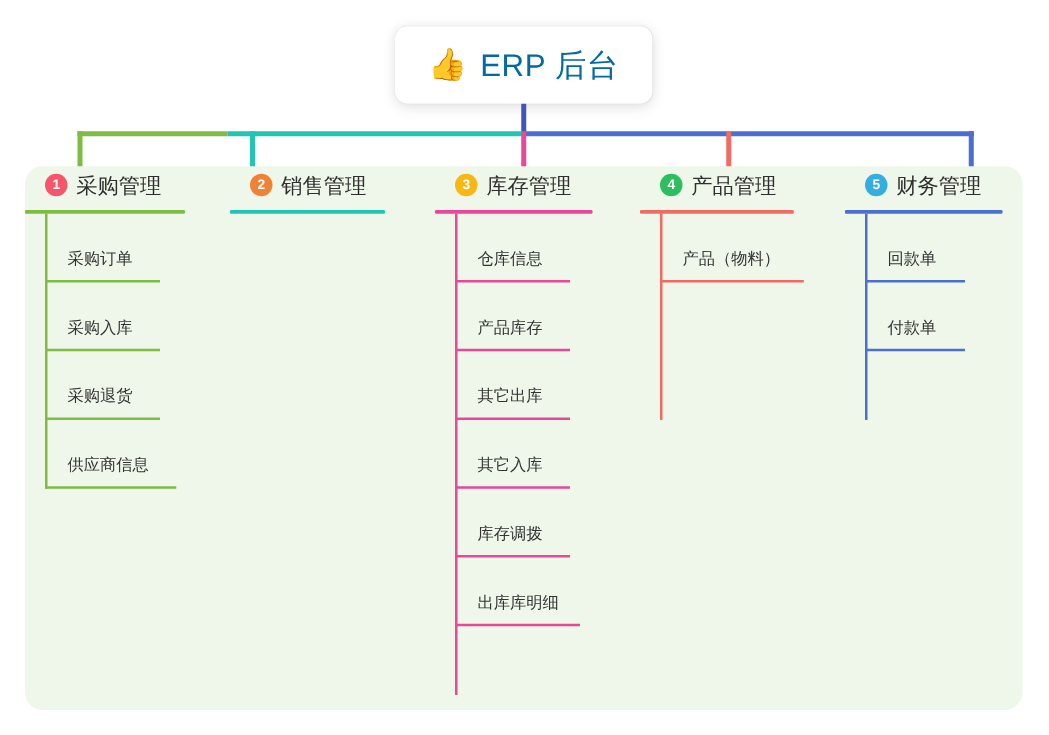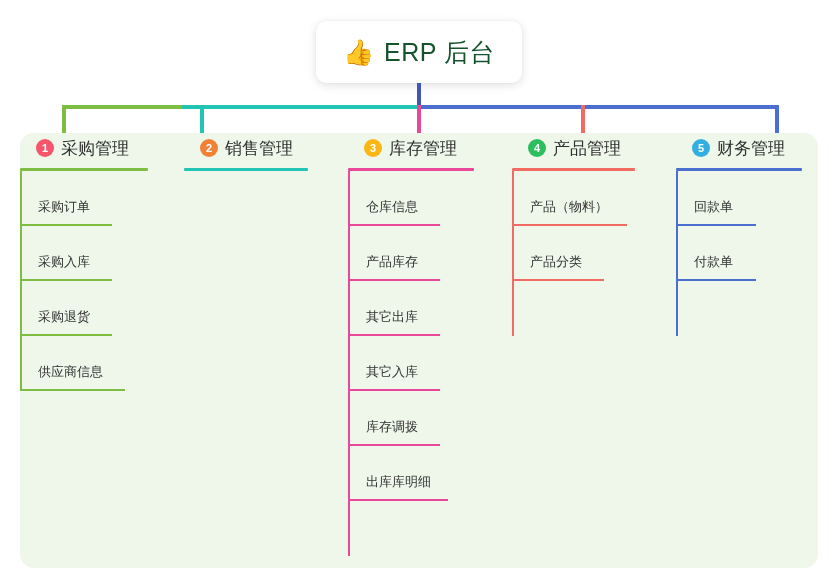--- a/index.html
+++ b/index.html
@@ -32,21 +32,21 @@
     gap: 10px;
     box-sizing: border-box;
   }
   #root-card .thumb {
     font-size: 25px;
     line-height: 1;
     display: inline-block;
   }
   #root-card .root-title {
     font-size: 25px;
-    color: #14532d;
+    color: #0369a1;
     letter-spacing: 0.5px;
     white-space: nowrap;
     text-align: right;
   }
 
   
   #trunk {
     position: absolute;
     left: 417px;
     top: 83px;
@@ -105,20 +105,21 @@
     color: #2f2f2f;
     white-space: nowrap;
   }
   .col-rule {
     height: 3px;
     margin-top: 5px;
     border-radius: 1px;
   }
   .col-body {
     position: relative;
+    margin-left: 16px;
     padding-left: 0;
   }
   .spine {
     position: absolute;
     left: 0;
     top: 0;
     width: 2px;
   }
   .leaf {
     position: relative;
@@ -235,24 +236,20 @@
         <span class="badge" style="background: rgb(45, 190, 96);">4</span>
         <span class="col-title">产品管理</span>
       </div>
       <div class="col-rule" style="width: 123px; background: rgb(242, 107, 99);"></div>
       <div class="col-body" style="width: 115px;">
         <div class="spine" style="background: rgb(242, 107, 99); height: 165px;"></div>
         <div class="leaf">
           <span class="leaf-label">产品（物料）</span>
           <div class="leaf-rule" style="width: 115px; background: rgb(242, 107, 99);"></div>
         </div>
-        <div class="leaf">
-          <span class="leaf-label">产品分类</span>
-          <div class="leaf-rule" style="width: 92px; background: rgb(242, 107, 99);"></div>
-        </div>
       </div>
     </div>
     <div class="column" style="left: 656px; width: 130px;">
       <div class="col-head">
         <span class="badge" style="background: rgb(50, 175, 224);">5</span>
         <span class="col-title">财务管理</span>
       </div>
       <div class="col-rule" style="width: 126px; background: rgb(74, 111, 208);"></div>
       <div class="col-body" style="width: 110px;">
         <div class="spine" style="background: rgb(74, 111, 208); height: 165px;"></div>

